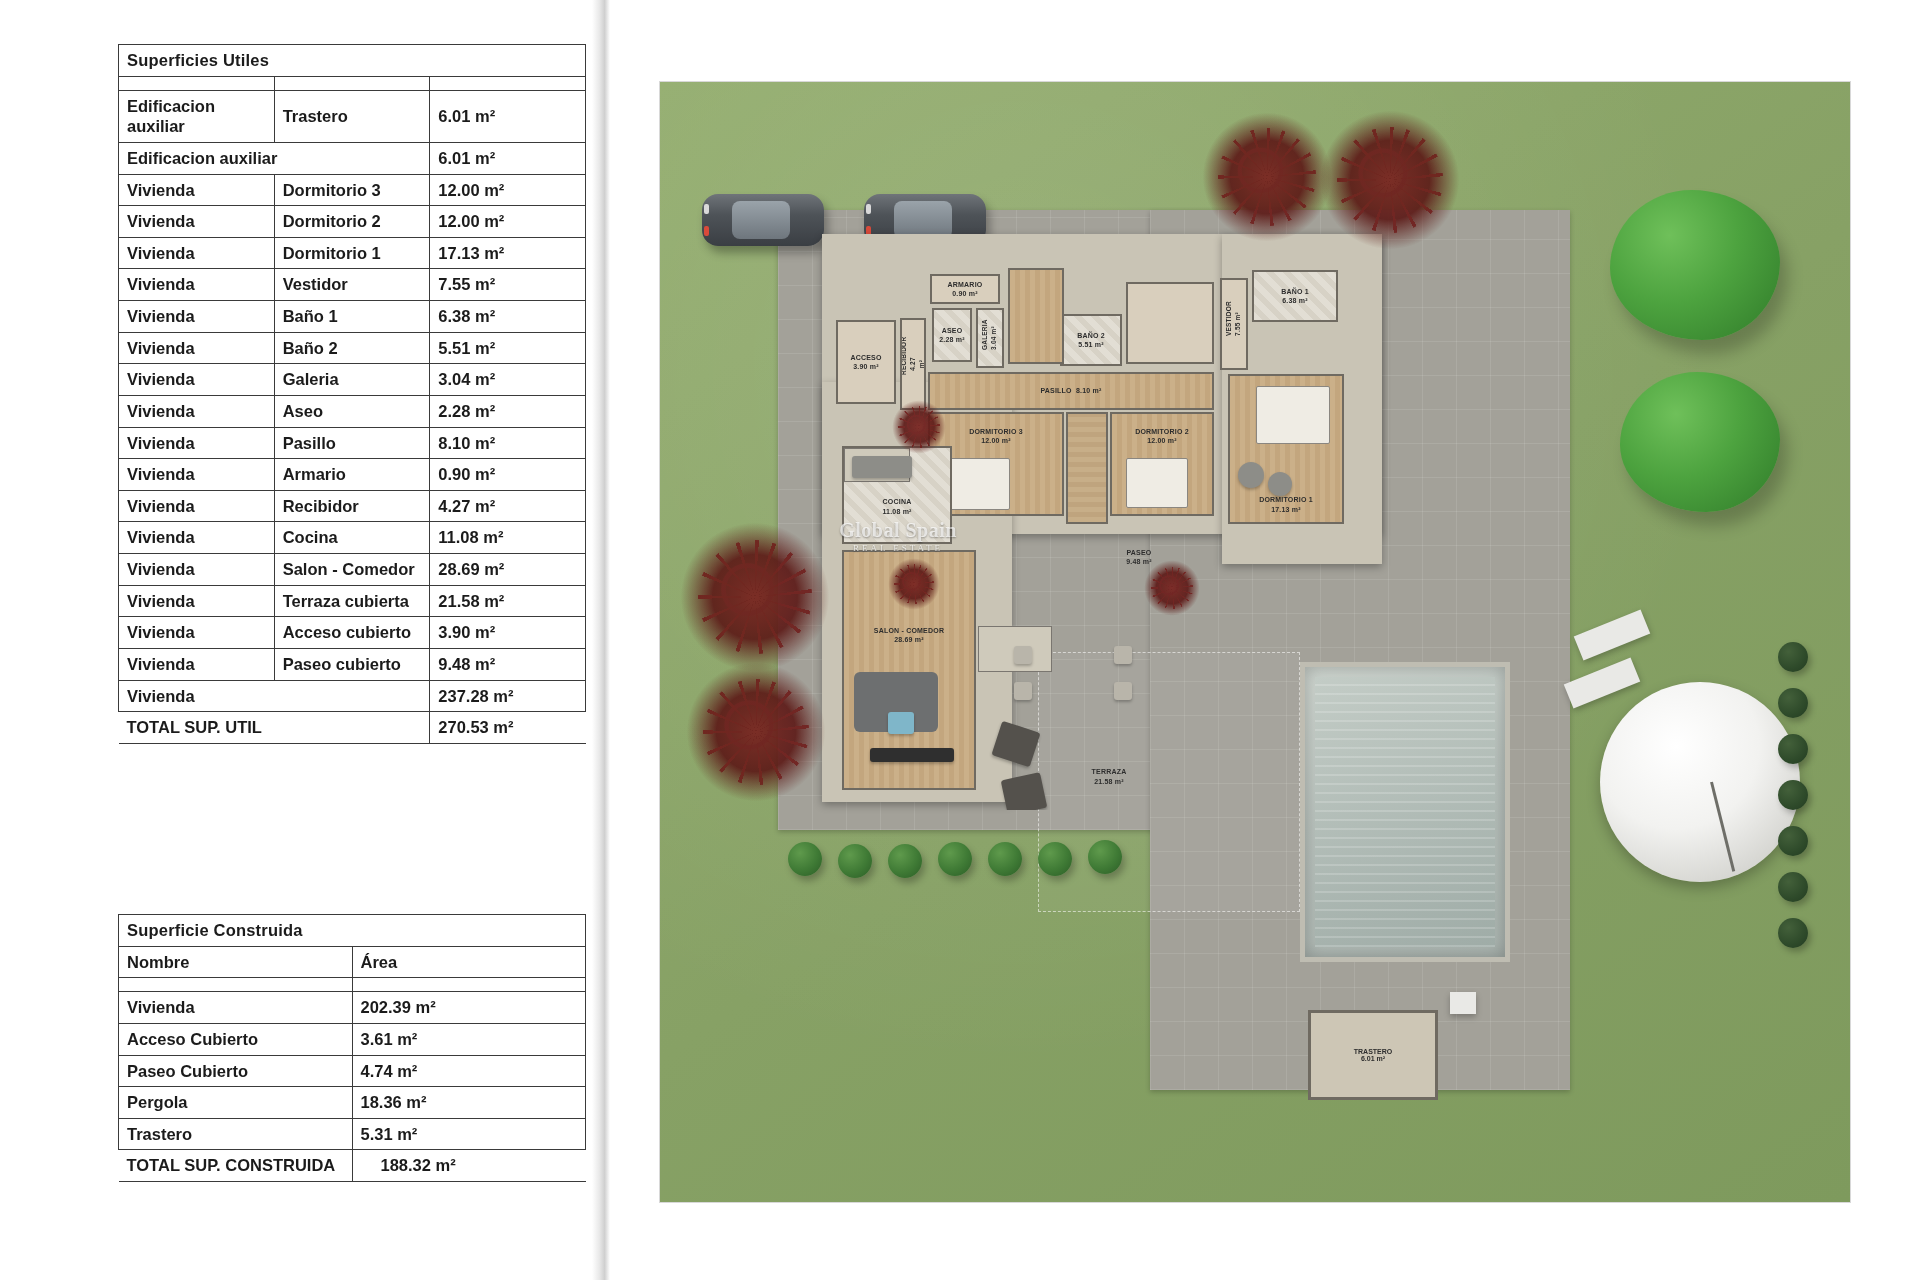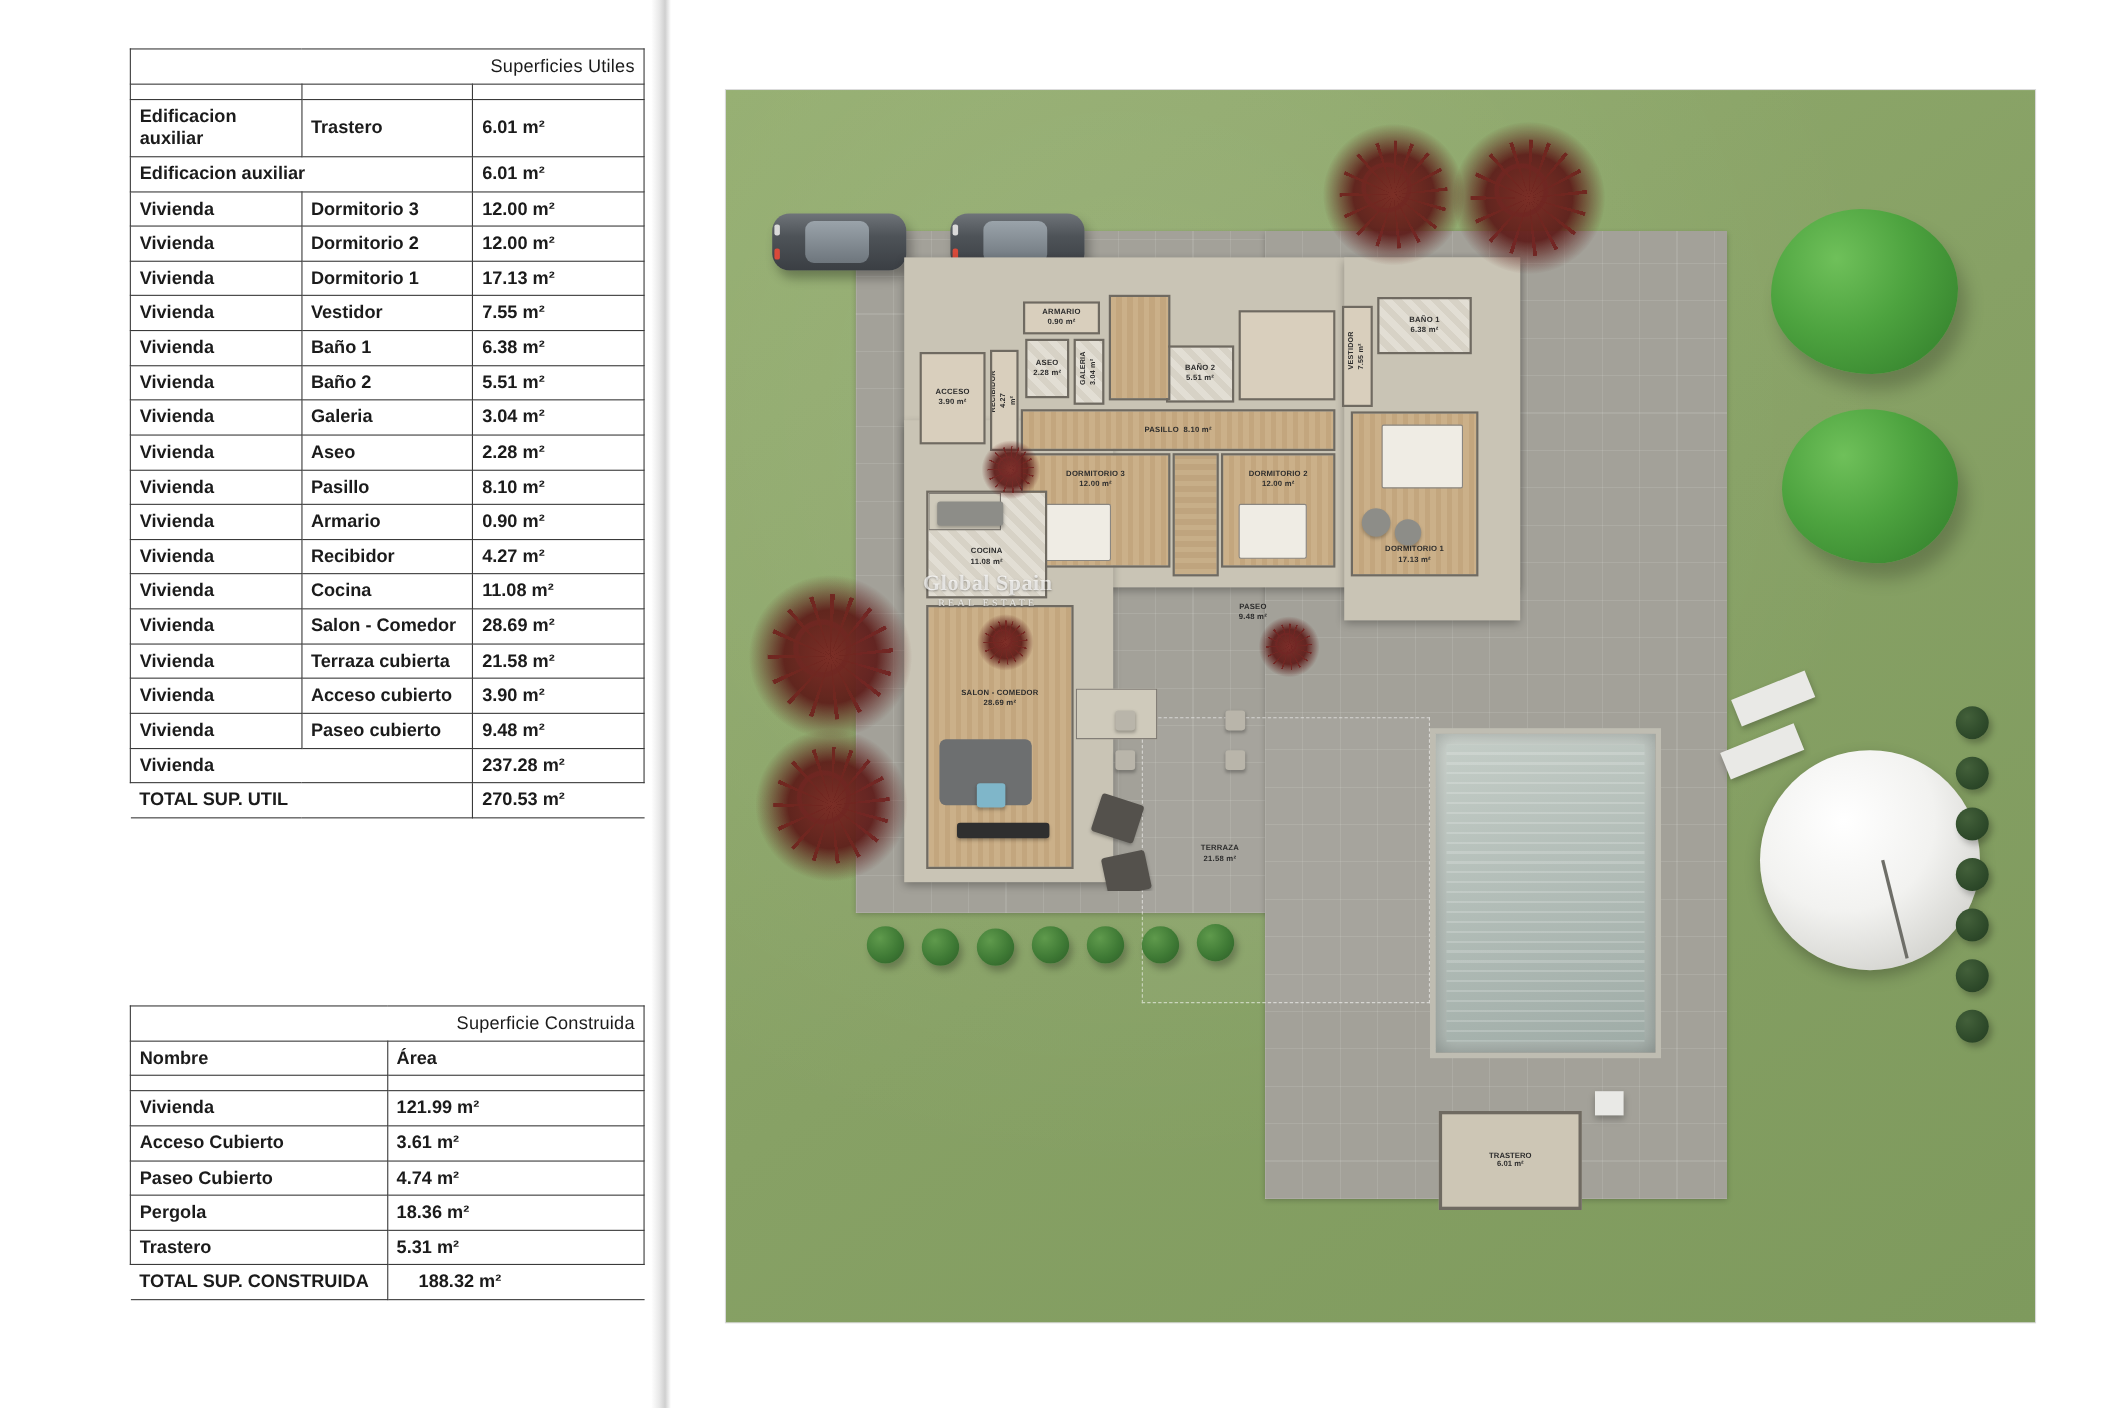--- a/index.html
+++ b/index.html
@@ -38,22 +38,22 @@
   table.surf td, table.surf th {
     border: 1px solid #3a3a3a;
     padding: 5px 8px;
     font-size: 16.5px;
     color: #1b1b1b;
     vertical-align: middle;
     line-height: 1.25;
     background: #ffffff;
   }
   .title-row td {
-    text-align: right;
-    font-weight: normal;
+    text-align: left;
+    font-weight: bold;
     font-size: 19px;
     padding: 11px 6px;
     letter-spacing: .2px;
     margin-top: 27px;
   }
   .head-row td {
     font-weight: bold;
     font-size: 16px;
     padding: 6px 8px;
   }
@@ -439,21 +439,21 @@
         <tr class="head-row">
           <td class="c-name2">Nombre</td>
           <td class="c-area2">Área</td>
         </tr>
         <tr class="spacer-row">
           <td></td>
             <td></td>
         </tr>
         <tr>
           <td class="c-name2">Vivienda</td>
-          <td class="c-area2">121.99 m²</td>
+          <td class="c-area2">202.39 m²</td>
         </tr>
         <tr>
           <td class="c-name2">Acceso Cubierto</td>
           <td class="c-area2">3.61 m²</td>
         </tr>
         <tr>
           <td class="c-name2">Paseo Cubierto</td>
           <td class="c-area2">4.74 m²</td>
         </tr>
         <tr>

